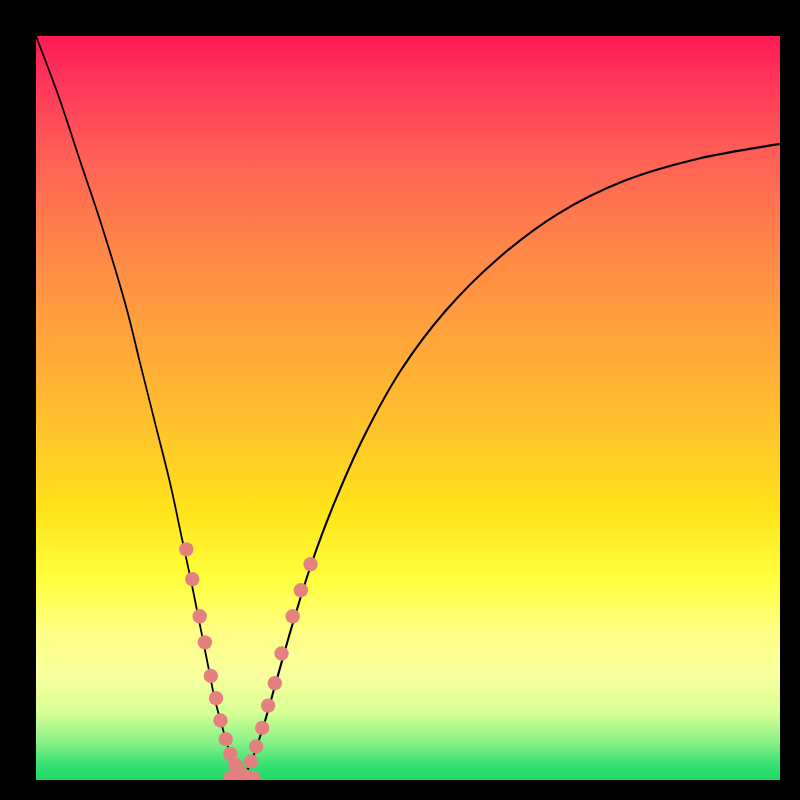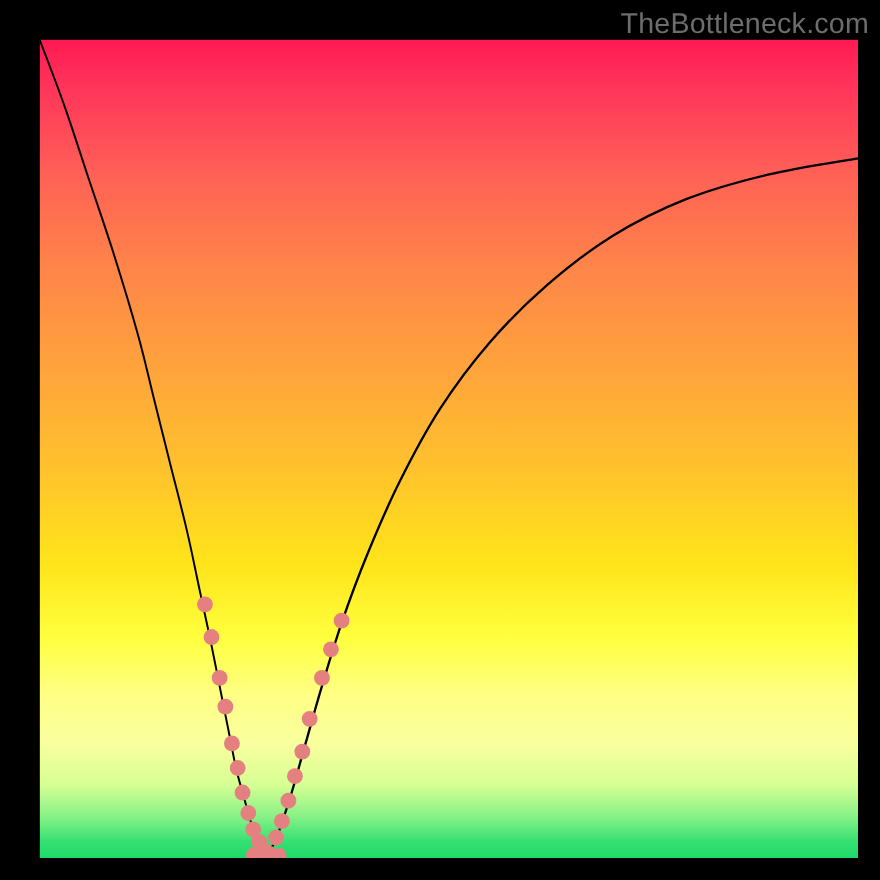--- a/index.html
+++ b/index.html
@@ -64,21 +64,20 @@
   }
   .marker {
     fill: #e58080;
     stroke: none;
   }
 </style>
 </head>
 <body>
 <div class="frame">
 
-  <div class="watermark">TheBottleneck.com</div>
 
   <div class="plot-area">
     <div class="gradient-bg"></div>
 
     <svg class="curves" viewBox="0 0 744 744" preserveAspectRatio="none">
       <g>
         <path id="curve-left" class="curve-line" d="M 0.00 0.00 C 4.02 10.71, 14.28 36.75, 22.32 59.52 C 30.36 82.29, 36.60 102.37, 44.64 126.48 C 52.68 150.59, 58.92 168.00, 66.96 193.44 C 75.00 218.88, 82.58 243.73, 89.28 267.84 C 95.98 291.95, 98.80 305.93, 104.16 327.36 C 109.52 348.79, 113.68 365.45, 119.04 386.88 C 124.40 408.31, 129.23 426.31, 133.92 446.40 C 138.61 466.49, 141.06 479.73, 145.08 498.48 C 149.10 517.23, 152.62 533.15, 156.24 550.56 C 159.86 567.97, 162.22 580.47, 165.17 595.20 C 168.11 609.93, 170.20 620.35, 172.61 632.40 C 175.02 644.45, 176.42 652.79, 178.56 662.16 C 180.70 671.53, 182.50 677.11, 184.51 684.48 C 186.52 691.85, 187.98 697.05, 189.72 703.08 C 191.46 709.11, 192.58 713.41, 194.18 717.96 C 195.79 722.51, 197.17 725.16, 198.65 728.38 C 200.12 731.59, 201.03 733.54, 202.37 735.82 C 203.71 738.09, 205.42 740.09, 206.09 741.02"></path>
         <path id="curve-right" class="curve-line right" d="M 206.09 741.02 C 207.16 739.55, 209.63 737.66, 212.04 732.84 C 214.45 728.02, 216.40 722.94, 219.48 714.24 C 222.56 705.54, 225.13 697.87, 229.15 684.48 C 233.17 671.09, 236.84 657.25, 241.80 639.84 C 246.76 622.43, 250.65 607.85, 256.68 587.76 C 262.71 567.67, 267.91 549.67, 275.28 528.24 C 282.65 506.81, 288.23 491.49, 297.60 468.72 C 306.97 445.95, 315.31 425.87, 327.36 401.76 C 339.41 377.65, 349.83 357.57, 364.56 334.80 C 379.29 312.03, 391.79 295.37, 409.20 275.28 C 426.61 255.19, 441.19 240.61, 461.28 223.20 C 481.37 205.79, 498.03 192.62, 520.80 178.56 C 543.57 164.50, 562.32 155.12, 587.76 145.08 C 613.20 135.04, 634.04 129.46, 662.16 122.76 C 690.28 116.06, 729.27 110.56, 744.00 107.88"></path>
       </g>
       <g id="markers-group">

